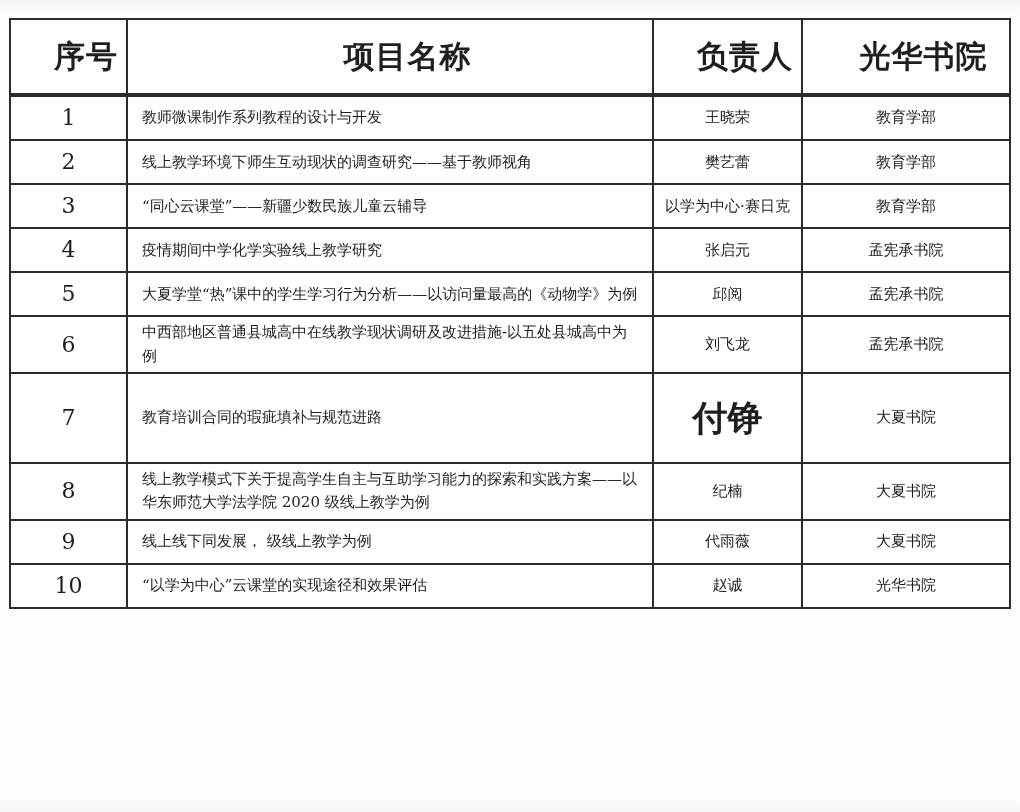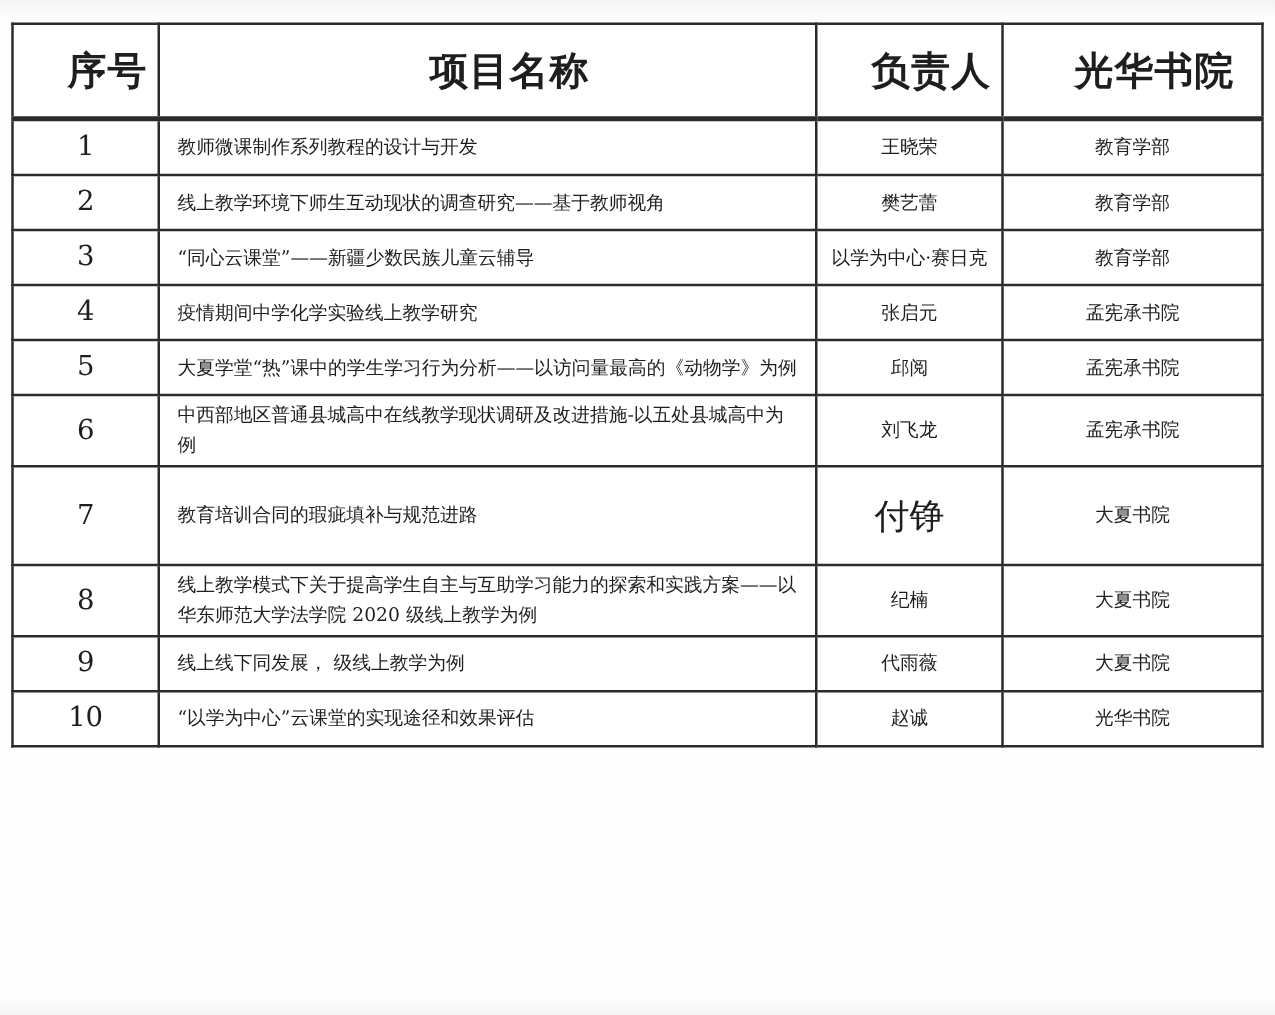--- a/index.html
+++ b/index.html
@@ -67,21 +67,22 @@
   tbody td.cell-project {
     text-align: left;
     padding-left: 14px;
     padding-right: 12px;
   }
   tbody tr.leader-emphasis td {
     padding-top: 17px;
     padding-bottom: 17px;
   }
   tbody tr.leader-emphasis td.cell-leader {
-    font-size: 28px;
+    font-size: 35px;
+    font-weight: bold;
   }
 </style>
 </head>
 <body>
 
 <div class="page">
   <table class="projects">
     <colgroup>
       <col class="c-no">
       <col class="c-proj">

